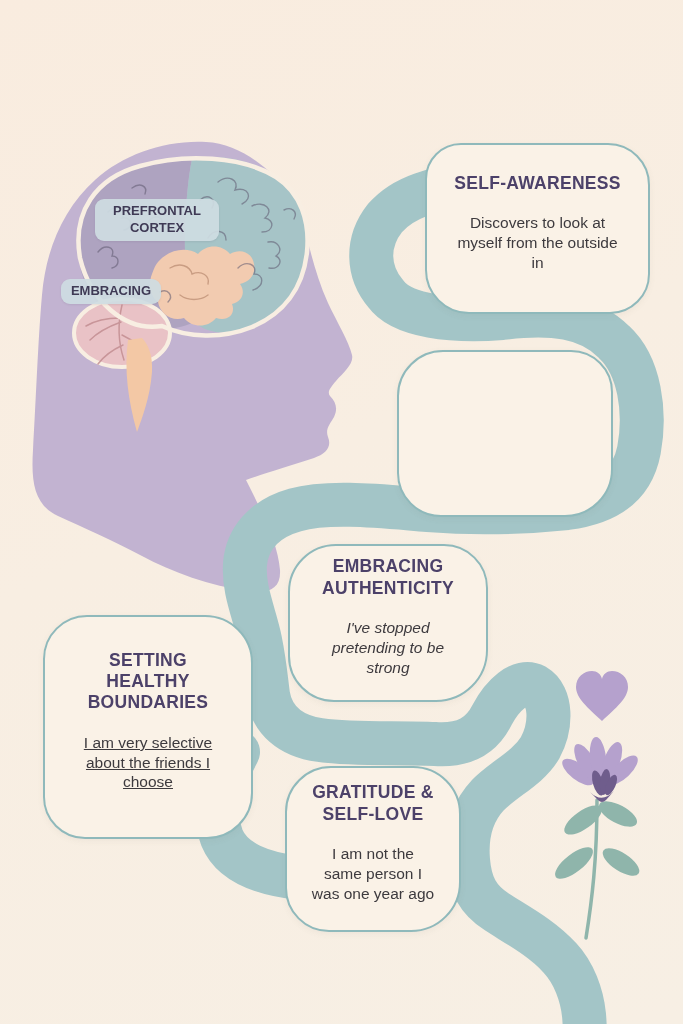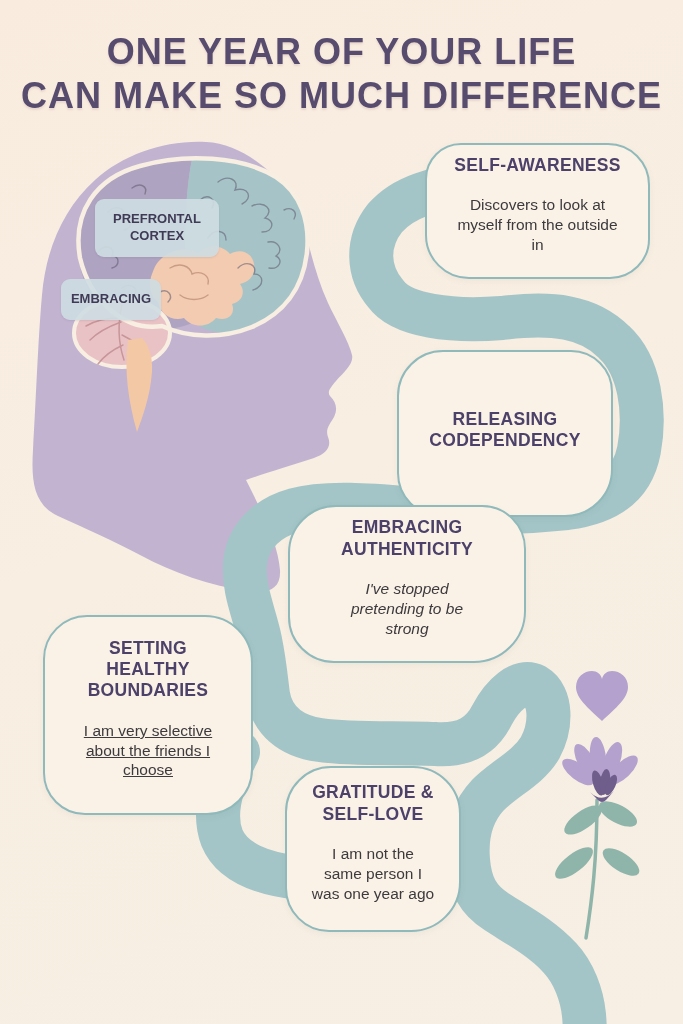--- a/index.html
+++ b/index.html
@@ -12,42 +12,42 @@
   .title{
     position:absolute;left:0;top:30px;width:683px;margin:0;
     text-align:center;font-size:36px;font-weight:bold;line-height:1.22;
     letter-spacing:1px;color:#574c6e;
     text-shadow:0 2px 2px rgba(186,150,150,.25);
   }
   .title span{display:block;}
   .chip{
     position:absolute;background:rgba(206,220,226,.92);color:#3f3a55;
     font-weight:bold;text-align:center;border-radius:9px;
-    font-size:13px;line-height:1.3;padding:12px 2px;
+    font-size:13px;line-height:1.3;padding:4px 2px;
     box-shadow:0 1px 2px rgba(90,80,110,.12);
   }
   .chip-prefrontal{left:95px;top:199px;width:120px;}
   .chip-amygdala{left:61px;top:279px;width:96px;}
   .chip-hippocampus{left:148px;top:329px;width:112px;}
   .card{
     position:absolute;box-sizing:border-box;
     background:#faf2e7;border:2.5px solid #8fb9bb;
     display:flex;flex-direction:column;justify-content:center;align-items:center;
     text-align:center;padding:10px 12px;
     box-shadow:0 2px 6px rgba(120,110,100,.07);
   }
   .card-h{
     margin:0 0 7px 0;font-size:17.5px;font-weight:bold;color:#4c4169;
     line-height:1.22;letter-spacing:.3px;
   }
   .card-b{margin:12px;font-size:15.5px;color:#3d3a3e;line-height:1.28;}
-  .card1{left:425px;top:143px;width:225px;height:136px;border-radius:36px 42px 40px 44px;}
+  .card1{left:425px;top:143px;width:225px;height:171px;border-radius:36px 42px 40px 44px;}
   .card2{left:397px;top:350px;width:216px;height:167px;border-radius:46px 42px 48px 44px;}
-  .card3{left:288px;top:505px;width:238px;height:158px;border-radius:48px 44px 52px 46px;}
-  .card4{left:43px;top:615px;width:210px;height:200px;border-radius:44px 48px 46px 42px;}
+  .card3{left:288px;top:544px;width:200px;height:158px;border-radius:48px 44px 52px 46px;}
+  .card4{left:43px;top:615px;width:210px;height:224px;border-radius:44px 48px 46px 42px;}
   .card5{left:285px;top:766px;width:176px;height:166px;border-radius:46px 48px 50px 44px;}
   .card1 .card-b{max-width:170px;}
   .card2 .card-b{max-width:140px;}
   .card3 .card-b{max-width:116px;font-style:italic;}
   .card4 .card-h{max-width:150px;}
   .card4 .card-b{max-width:156px;text-decoration:underline;}
   .card5 .card-b{max-width:150px;}
 </style>
 </head>
 <body>
@@ -183,35 +183,30 @@
       </g>
       <g fill="#6f5d8c">
         <ellipse cx="598" cy="783" rx="5" ry="13" transform="rotate(-16 598 783)"></ellipse>
         <ellipse cx="605" cy="782" rx="5" ry="13" transform="rotate(8 605 782)"></ellipse>
         <ellipse cx="611" cy="785" rx="4.5" ry="11" transform="rotate(24 611 785)"></ellipse>
         <path d="M 590 792 Q 602 804 614 791 L 606 800 Q 602 804 598 800 Z"></path>
       </g>
     </g>
   </svg>
 
-  <h1 class="title">
-    <span>ONE YEAR OF YOUR LIFE</span>
-    <span>CAN MAKE SO MUCH DIFFERENCE</span>
-  </h1>
 
   <div class="chip chip-prefrontal">PREFRONTAL CORTEX</div>
   <div class="chip chip-amygdala">EMBRACING</div>
 
   <section class="card card1">
     <h2 class="card-h">SELF-AWARENESS</h2>
     <p class="card-b">Discovers to look at myself from the outside in</p>
   </section>
 
   <section class="card card2">
-    <h2 class="card-h">RELEASING CODEPENDENCY</h2>
   </section>
 
   <section class="card card3">
     <h2 class="card-h">EMBRACING AUTHENTICITY</h2>
     <p class="card-b">I've stopped pretending to be strong</p>
   </section>
 
   <section class="card card4">
     <h2 class="card-h">SETTING HEALTHY BOUNDARIES</h2>
     <p class="card-b">I am very selective about the friends I choose</p>

